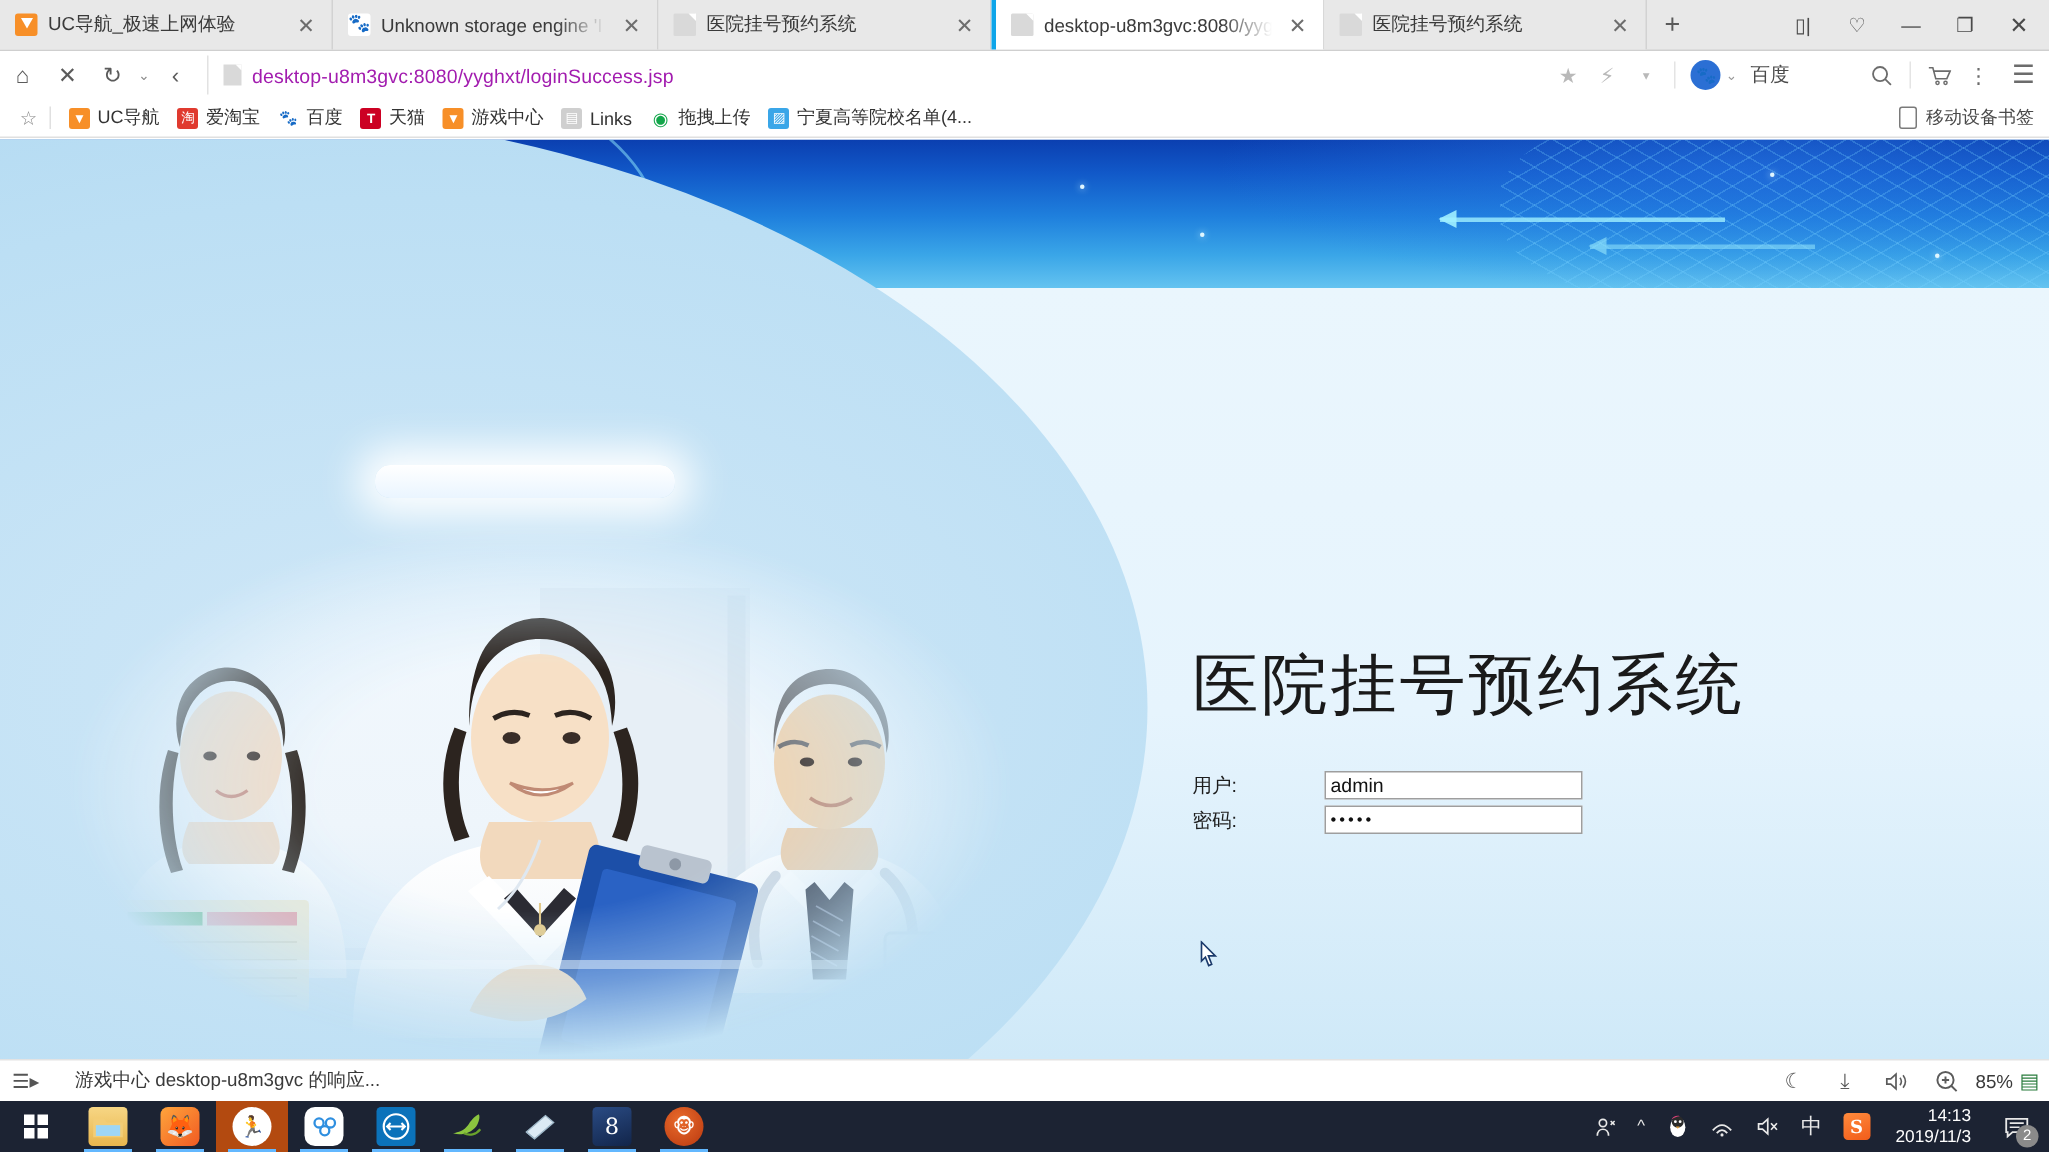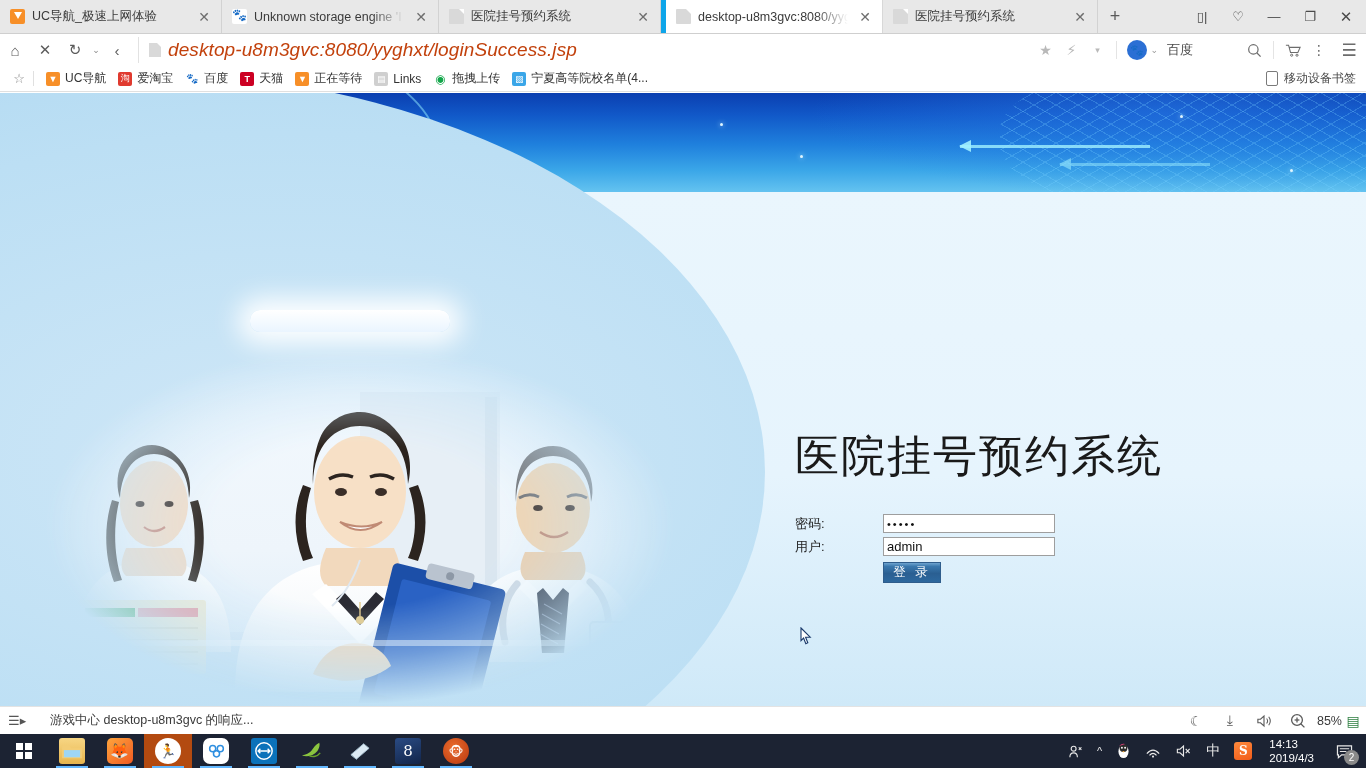--- a/index.html
+++ b/index.html
@@ -18,21 +18,21 @@
     position:absolute; left:0; top:0; width:1366px; height:34px;
     background:#e8e8e8; border-bottom:1px solid #cfcfcf;
     display:flex; align-items:flex-end;
   }
   .tab {
     position:relative; height:33px; display:flex; align-items:center;
     padding:0 6px 0 10px; background:#e8e8e8; min-width:0;
     border-right:1px solid #d2d2d2;
     font-size:12.5px; color:#3a3a3a;
   }
-  .tab.active { background:#fff; border-right:1px solid #d8d8d8; border-left:5px solid #0ea5e9; }
+  .tab.active { background:#fff; border-right:1px solid #d8d8d8; border-left:3px solid #0ea5e9; }
   .tab .favicon { width:15px; height:15px; flex:0 0 15px; margin-right:7px; position:relative; }
   .tab .tablabel {
     flex:1 1 auto; overflow:hidden; white-space:nowrap;
     -webkit-mask-image:linear-gradient(to right,#000 78%,transparent 100%);
             mask-image:linear-gradient(to right,#000 78%,transparent 100%);
   }
   .tab .tabclose {
     flex:0 0 22px; width:22px; height:22px; margin-left:6px;
     display:flex; align-items:center; justify-content:center;
     color:#6d6d6d; font-size:14px; line-height:1;
@@ -53,21 +53,21 @@
                   color:#4a4a4a; font-size:13px; }
   .winctrls .wc-close { font-size:15px; }
 
   
   .navbar { position:absolute; left:0; top:34px; width:1366px; height:32px; background:#fff; display:flex; align-items:center; }
   .navbtn { width:30px; height:30px; display:flex; align-items:center; justify-content:center; color:#5b5b5b; font-size:15px; }
   .urlbox { flex:1 1 auto; height:26px; margin:0 6px 0 6px; border-left:1px solid #e2e2e2;
             display:flex; align-items:center; padding-left:10px; }
   .urlbox .pageicon { width:12px; height:14px; background:#d9d9d9; margin-right:7px; position:relative; }
   .urlbox .pageicon::after { content:""; position:absolute; right:0; top:0; border-left:4px solid transparent; border-top:4px solid #fff; }
-  .urltext { font-size:19px; color:#c2410c; letter-spacing:.1px;font-style:italic; }
+  .urltext { font-size:13px; color:#a21caf; letter-spacing:.1px; }
   .navright { display:flex; align-items:center; height:32px; }
   .navright .ic { width:26px; height:30px; display:flex; align-items:center; justify-content:center; color:#b9b9b9; font-size:14px; }
   .sep { width:1px; height:18px; background:#e4e4e4; margin:0 6px; }
   .searchzone { display:flex; align-items:center; height:30px; padding:0 4px; }
   .baidulogo { width:20px; height:20px; border-radius:50%; background:#2b6fd4; color:#fff; font-size:11px;
                display:flex; align-items:center; justify-content:center; margin-right:3px; }
   .chev { color:#9a9a9a; font-size:9px; margin-right:9px; }
   .searchname { font-size:13px; color:#4a4a4a; margin-right:44px; }
   .navright .ic.dark { color:#6c6c6c; }
 
@@ -158,21 +158,21 @@
   .start { width:48px; height:34px; display:flex; align-items:center; justify-content:center; }
   .startglyph { width:16px; height:16px; display:grid; grid-template-columns:1fr 1fr; grid-template-rows:1fr 1fr; gap:2px; }
   .startglyph i { background:#fff; display:block; }
   .tbicon { width:48px; height:34px; display:flex; align-items:center; justify-content:center; position:relative; }
   .tbicon .sq { width:26px; height:26px; border-radius:5px; display:flex; align-items:center;
                 justify-content:center; font-size:14px; color:#fff; overflow:hidden; }
   .tbicon.open::after { content:""; position:absolute; left:8px; right:8px; bottom:0; height:2px; background:#63b8ff; }
   .tbicon.active { background:#b34a10; }
   .tray { margin-left:auto; display:flex; align-items:center; height:34px; padding-right:2px; color:#e8e8e8; }
   .tray .ti { padding:0 7px; font-size:13px; display:flex; align-items:center; }
-  .clock { text-align:left; font-size:11.5px; line-height:14px; padding:0 10px; color:#fff; }
+  .clock { text-align:right; font-size:11.5px; line-height:14px; padding:0 10px; color:#fff; }
   .notif { width:40px; height:34px; display:flex; align-items:center; justify-content:center; position:relative; color:#e8e8e8; font-size:15px; }
   .notifbadge { position:absolute; right:5px; bottom:3px; width:15px; height:15px; border-radius:50%;
                 background:#8a8a8a; color:#fff; font-size:10px; display:flex; align-items:center; justify-content:center; }
 </style>
 </head>
 <body>
 
 <div id="browser">
 
   <div class="tabstrip">
@@ -264,21 +264,21 @@
     <div class="bkitem">
       <span class="bkico" style="background:#fff;color:#2b6fd4;font-size:10px">🐾</span>
       <span>百度</span>
     </div>
     <div class="bkitem">
       <span class="bkico" style="background:#cc0023;font-weight:bold">T</span>
       <span>天猫</span>
     </div>
     <div class="bkitem">
       <span class="bkico" style="background:#f78f28">▼</span>
-      <span>正在等待</span>
+      <span>游戏中心</span>
     </div>
     <div class="bkitem">
       <span class="bkico" style="background:#cfcfcf;color:#fff">▤</span>
       <span>Links</span>
     </div>
     <div class="bkitem">
       <span class="bkico" style="background:#fff;color:#12a64a;font-size:12px">◉</span>
       <span>拖拽上传</span>
     </div>
     <div class="bkitem">
@@ -415,29 +415,26 @@
             <path d="M283 322c10-24 30-34 52-30 14 3 22 12 26 22-16 12-36 17-54 14-12-2-20-4-24-6z" fill="#f2d9bd"></path>
           </g>
           <rect x="0" y="288" width="660" height="6" fill="#ffffff" opacity=".5"></rect>
         </svg>
       </div>
 
       <div class="loginwrap">
         <div class="sitetitle">医院挂号预约系统</div>
         <div style="height:24px"></div>
         <div class="formrow">
-          <div class="flabel">密码:</div>
-          <input class="finput pw" type="text" value="•••••" style="">
-        </div>
-        <div class="formrow">
           <div class="flabel">用户:</div>
           <input class="finput" type="text" value="admin" style="">
         </div>
-        <div class="loginbtnrow">
-          <div class="loginbtn">登 录</div>
+        <div class="formrow">
+          <div class="flabel">密码:</div>
+          <input class="finput pw" type="text" value="•••••" style="">
         </div>
       </div>
 
       <div class="cursor">
         <svg width="12" height="18" viewBox="0 0 12 18">
             <path d="M1 1l9.2 9.2H5.6l2.2 5.6-2 .9-2.2-5.6-2.6 2.6z" fill="#fff" stroke="#1b3a6b" stroke-width="1.1"></path>
           </svg>
       </div>
 
     </div>
@@ -565,21 +562,21 @@
           <path d="M2 6h3l4-3.6v11.2L5 10H2z" fill="none" stroke="#e8e8e8" stroke-width="1.3"></path>
           <path d="M11.5 5.5l4.5 5M16 5.5l-4.5 5" stroke="#e8e8e8" stroke-width="1.3"></path>
         </svg>
     </span>
     <span class="ti" style="font-size:14px">中</span>
     <span class="ti">
       <span style="width:18px;height:18px;border-radius:3px;background:linear-gradient(160deg,#ff8a3c,#f25c1a);color:#fff;font-size:12px;font-weight:bold;display:flex;align-items:center;justify-content:center;font-family:'DejaVu Serif',serif">S</span>
     </span>
     <div class="clock">
       <div>14:13</div>
-      <div>2019/4/3</div>
+      <div>2019/11/3</div>
     </div>
     <div class="notif">
       <svg width="17" height="15" viewBox="0 0 18 16">
           <path d="M1.5 2h15v9.5H6L2.5 14.5V11.5h-1z" fill="none" stroke="#e8e8e8" stroke-width="1.3"></path>
           <path d="M4 5h10M4 8h7" stroke="#e8e8e8" stroke-width="1.2"></path>
         </svg>
       <span class="notifbadge">2</span>
     </div>
   </div>
 </div>

